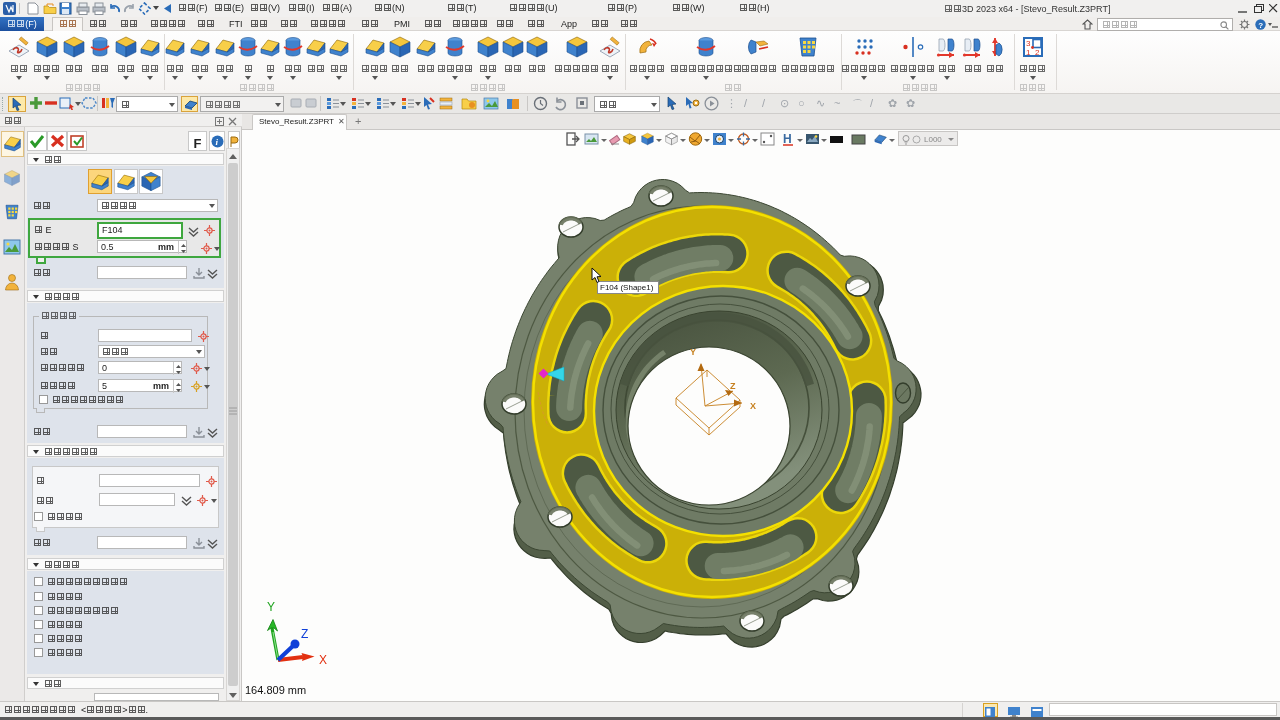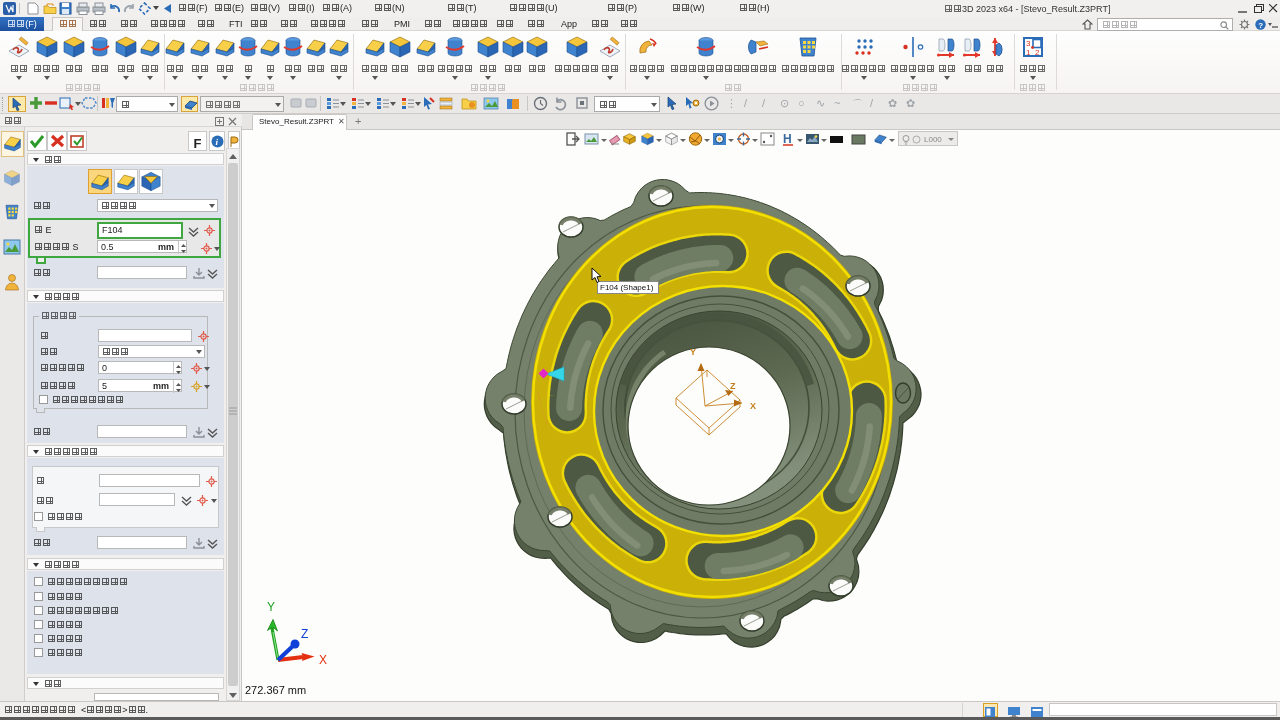--- a/index.html
+++ b/index.html
@@ -867,21 +867,21 @@
 <path d="M17,30 m-1,0 l-3.5,2.5 5.5,-11 4.5,11.5 -3.5,-3 Z" fill="#28b828" stroke="#108010" stroke-width="0.8"></path>
 <path d="M23,62 L18,34" stroke="#8fe08f" stroke-width="1"></path>
 <path d="M23,62 L48,59" stroke="#e23010" stroke-width="4.2"></path>
 <path d="M48,59 l-1.5,-4 13,3.5 -12.5,4.5 1,-4 Z" fill="#e23010"></path>
 <path d="M23,62 L39,47" stroke="#1040d8" stroke-width="4.2"></path>
 <circle cx="40" cy="46" r="4.5" fill="#1040d8"></circle>
 <text x="12" y="13" font-size="12" fill="#1fa41f" font-family="Liberation Sans">Y</text>
 <text x="46" y="40" font-size="12" fill="#1040d8" font-family="Liberation Sans">Z</text>
 <text x="64" y="66" font-size="12" fill="#e23010" font-family="Liberation Sans">X</text>
 </svg>
-<div style="position:absolute;left:245px;top:684px;font-size:11px;color:#111">272.367 mm</div>
+<div style="position:absolute;left:245px;top:684px;font-size:11px;color:#111">164.809 mm</div>
 <div style="position:absolute;left:597px;top:281px;width:62px;height:13px;background:#fff;border:1px solid #888;font-size:8px;color:#111;padding-left:2px;line-height:12px;white-space:nowrap">F104 (Shape1)</div>
 <svg style="position:absolute;left:591px;top:267px" width="12" height="17">
     <path d="M1,1 L1,13 L4,10.5 L6,15.5 L8,14.5 L6,9.8 L10,9.5 Z" fill="#fff" stroke="#111" stroke-width="1"></path>
   </svg>
 <div style="position:absolute;left:0;top:701px;width:1280px;height:16px;background:#f0efee;border-top:1px solid #c9c7c5">
 <span style="position:absolute;left:4px;top:3px;font-size:9px;color:#222"><i class="cj"></i><i class="cj"></i><i class="cj"></i><i class="cj"></i><i class="cj"></i><i class="cj"></i><i class="cj"></i><i class="cj"></i>&nbsp;&nbsp;&lt;<i class="cj"></i><i class="cj"></i><i class="cj"></i><i class="cj"></i>&gt;<i class="cj"></i><i class="cj"></i>.</span>
 <div style="position:absolute;left:962px;top:1px;height:14px;border-left:1px solid #d5d3d1"></div>
 <div style="position:absolute;left:983px;top:1px;width:15px;height:14px;border:1px solid #d8a020;background:#fce8b0"><svg width="13" height="12">
         <rect x="1" y="1" width="10" height="10" fill="#3f82cd"></rect>
         <rect x="2.5" y="2.5" width="4" height="7" fill="#fff"></rect>

